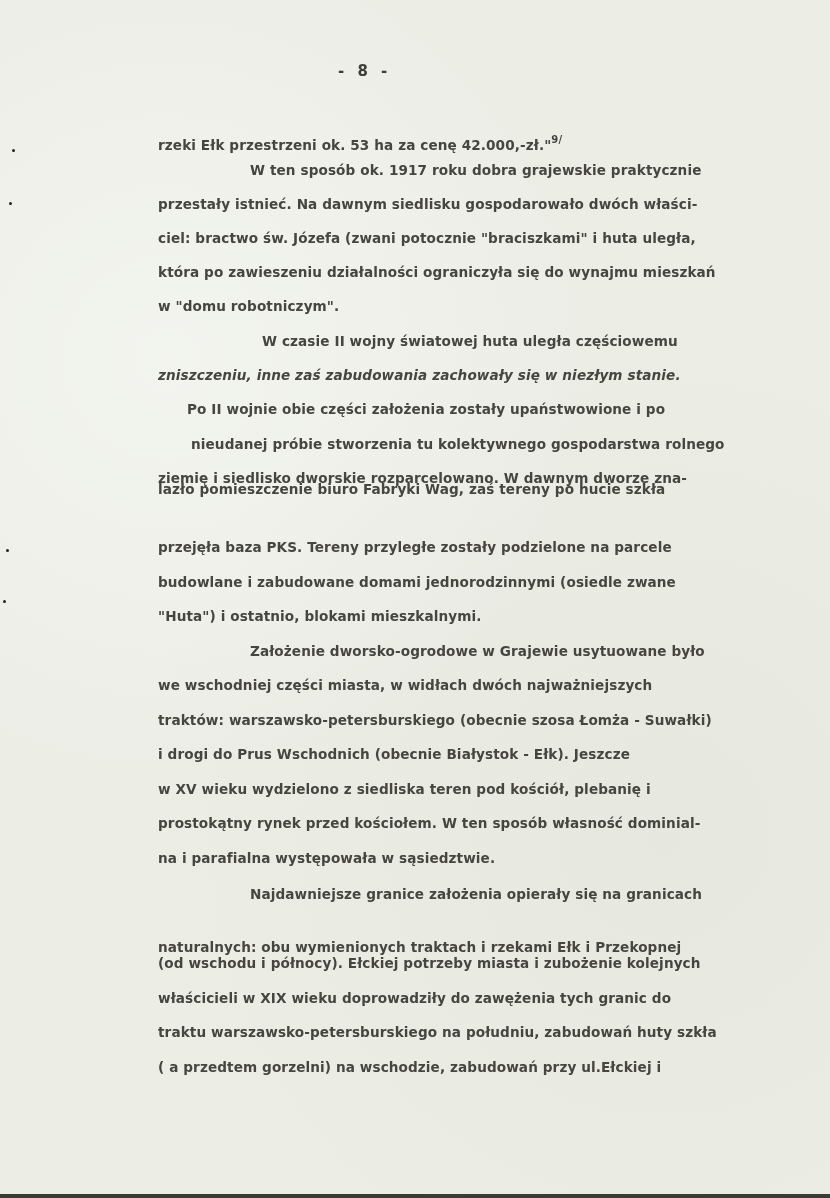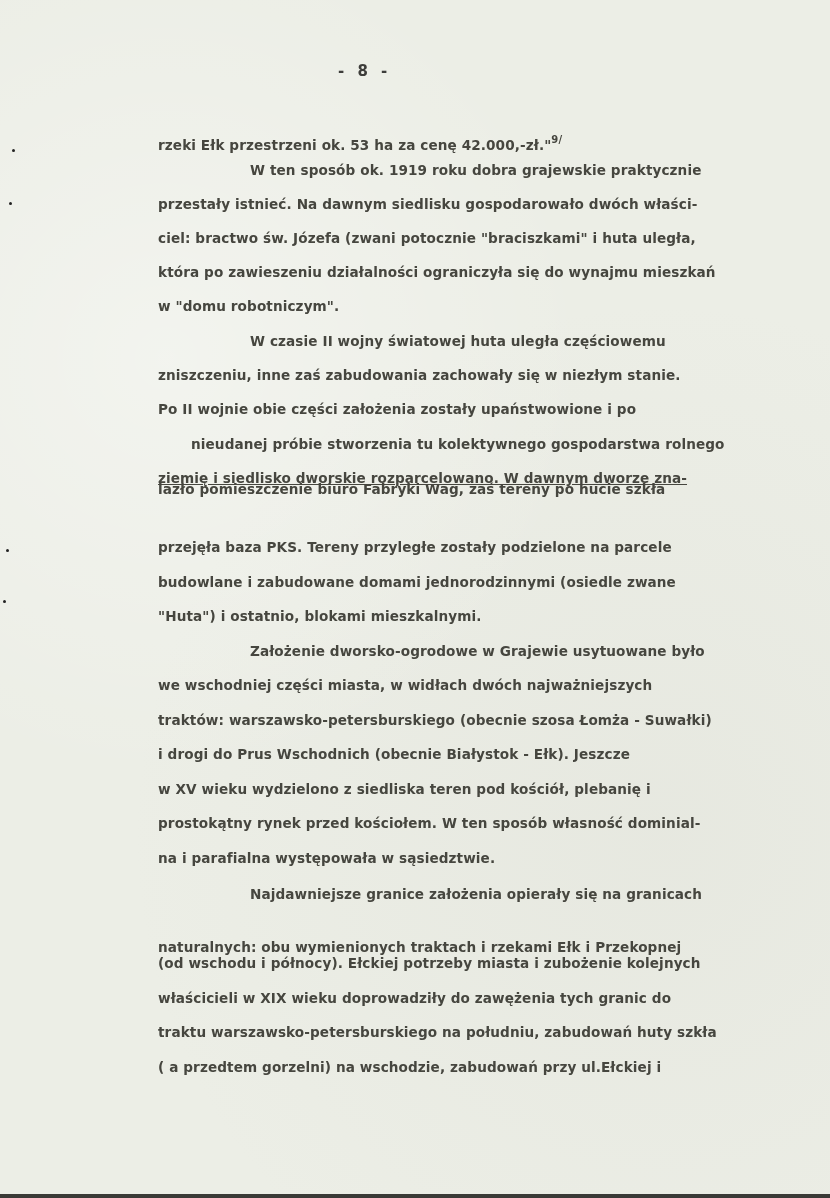--- a/index.html
+++ b/index.html
@@ -63,30 +63,30 @@
     }
   </style>
 </head>
 <body>
 
 <div class="paper">
   <div class="page-number">- 8 -</div>
 
   <div id="text-body">
       <div class="line" style="top: 128px; margin-top: 6px;"><span>rzeki Ełk przestrzeni ok. 53 ha za cenę 42.000,-zł."</span><span class="footnote-ref">9/</span></div>
-      <div class="line indent" style="top: 162px;"><span>W ten sposób ok. 1919 roku dobra grajewskie praktycznie</span></div>
+      <div class="line indent" style="top: 162px;"><span>W ten sposób ok. 1917 roku dobra grajewskie praktycznie</span></div>
       <div class="line" style="top: 196px;"><span>przestały istnieć. Na dawnym siedlisku gospodarowało dwóch właści-</span></div>
       <div class="line" style="top: 230px;"><span>ciel: bractwo św. Józefa (zwani potocznie "braciszkami" i huta uległa,</span></div>
       <div class="line" style="top: 264px;"><span>która po zawieszeniu działalności ograniczyła się do wynajmu mieszkań</span></div>
       <div class="line" style="top: 298px;"><span>w "domu robotniczym".</span></div>
-      <div class="line indent" style="top: 333px;"><span>W czasie II wojny światowej huta uległa częściowemu</span></div>
-      <div class="line" style="top: 367px;"><span>zniszczeniu, inne zaś zabudowania zachowały się w niezłym stanie.</span></div>
-      <div class="line" style="top: 401px;"><span>Po II wojnie obie części założenia zostały upaństwowione i po</span></div>
+      <div class="line indent" style="top: 333px; margin-left: 12px;"><span>W czasie II wojny światowej huta uległa częściowemu</span></div>
+      <div class="line" style="top: 367px; font-style: italic;"><span>zniszczeniu, inne zaś zabudowania zachowały się w niezłym stanie.</span></div>
+      <div class="line" style="top: 401px; margin-left: 29px;"><span>Po II wojnie obie części założenia zostały upaństwowione i po</span></div>
       <div class="line" style="top: 436px; margin-left: 33px;"><span>nieudanej próbie stworzenia tu kolektywnego gospodarstwa rolnego</span></div>
-      <div class="line" style="top: 470px; text-decoration: underline;"><span>ziemię i siedlisko dworskie rozparcelowano. W dawnym dworze zna-</span></div>
+      <div class="line" style="top: 470px;"><span>ziemię i siedlisko dworskie rozparcelowano. W dawnym dworze zna-</span></div>
       <div class="line" style="top: 481px;"><span>lazło pomieszczenie biuro Fabryki Wag, zaś tereny po hucie szkła</span></div>
       <div class="line" style="top: 539px;"><span>przejęła baza PKS.  Tereny przyległe zostały podzielone na parcele</span></div>
       <div class="line" style="top: 574px;"><span>budowlane i zabudowane domami jednorodzinnymi (osiedle zwane</span></div>
       <div class="line" style="top: 608px;"><span>"Huta") i ostatnio, blokami mieszkalnymi.</span></div>
       <div class="line indent" style="top: 643px;"><span>Założenie dworsko-ogrodowe w Grajewie usytuowane było</span></div>
       <div class="line" style="top: 677px;"><span>we wschodniej części miasta, w widłach dwóch najważniejszych</span></div>
       <div class="line" style="top: 712px;"><span>traktów: warszawsko-petersburskiego (obecnie szosa Łomża - Suwałki)</span></div>
       <div class="line" style="top: 746px;"><span>i drogi do Prus Wschodnich (obecnie Białystok - Ełk). Jeszcze</span></div>
       <div class="line" style="top: 781px;"><span>w XV wieku wydzielono z siedliska teren pod kościół, plebanię i</span></div>
       <div class="line" style="top: 815px;"><span>prostokątny rynek przed kościołem. W ten sposób własność dominial-</span></div>

